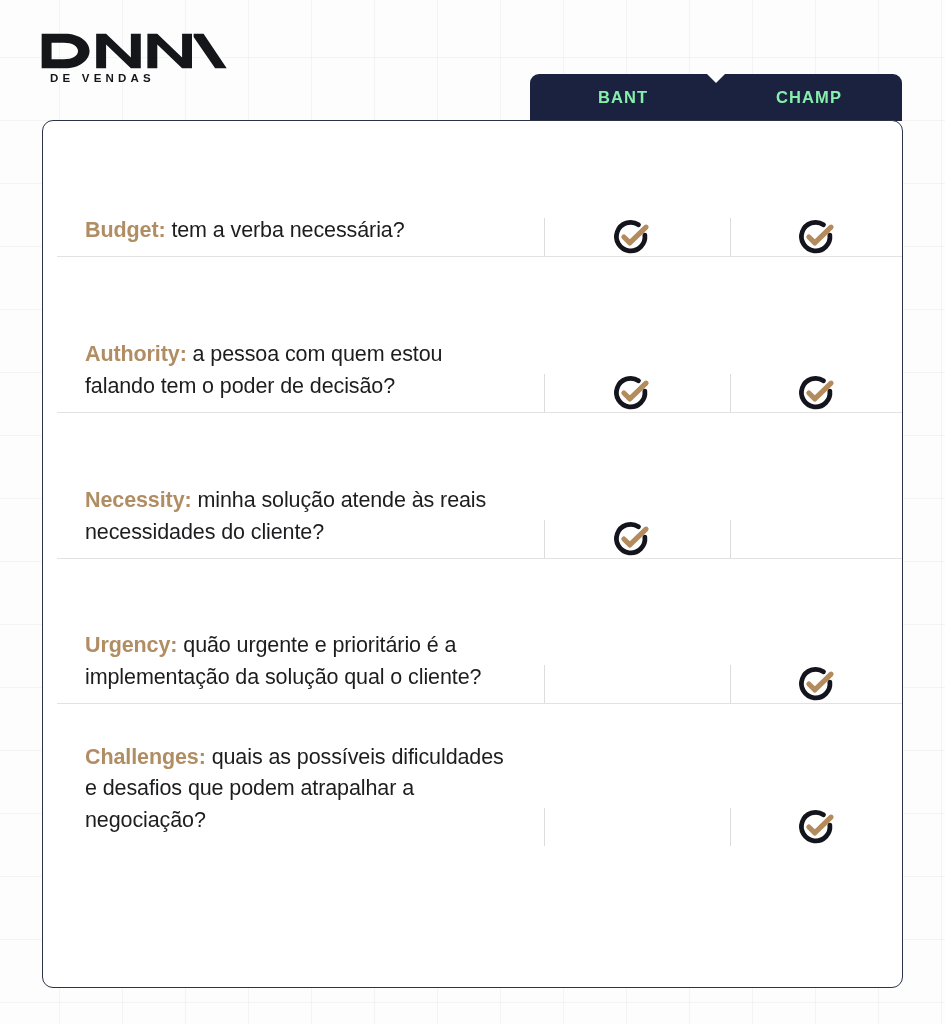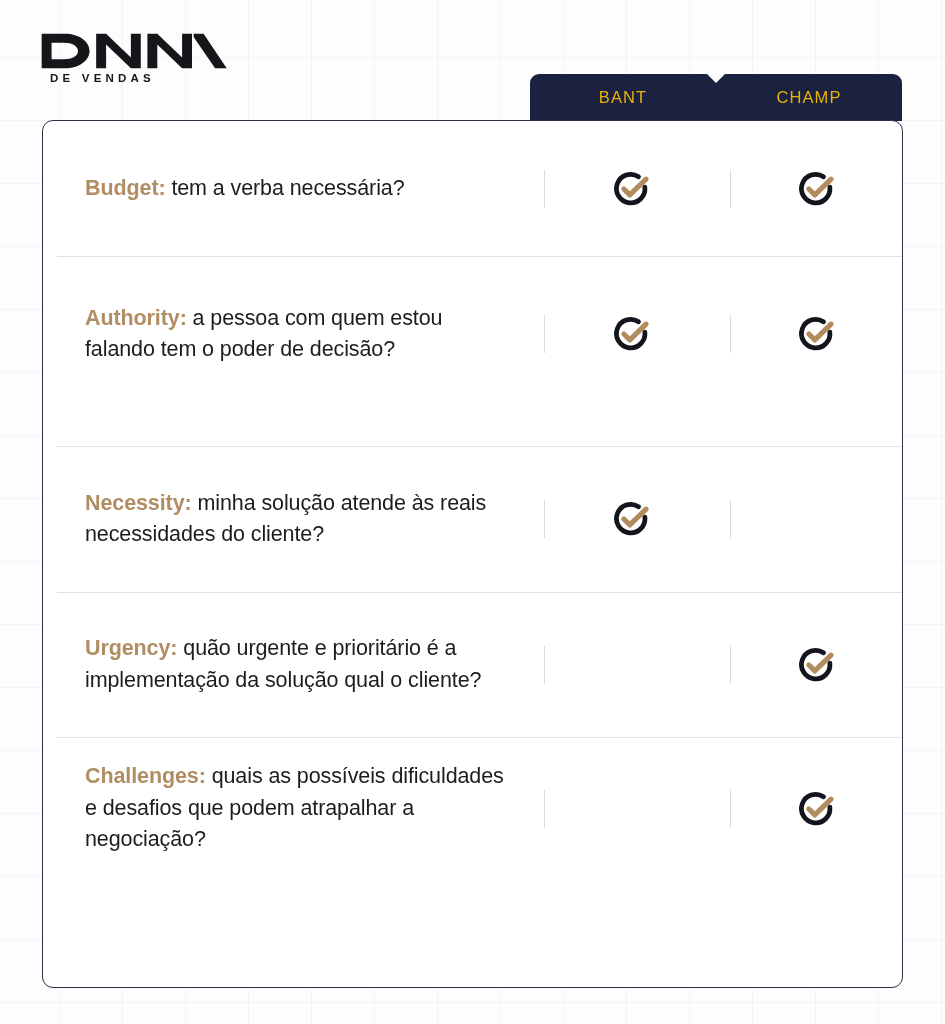--- a/index.html
+++ b/index.html
@@ -67,23 +67,23 @@
   }
   .header-cell {
     flex: 1;
     position: relative;
     display: flex;
     align-items: center;
     justify-content: center;
   }
   .header-label {
     font-size: 16.5px;
-    font-weight: 400;
+    font-weight: 700;
     letter-spacing: 1.1px;
-    color: #eab308;
+    color: #86efac;
     user-select: none;
   }
   .header-notch {
     position: absolute;
     left: 50%;
     transform: translateX(-50%);
     bottom: -18px;
     width: 0;
     height: 0;
     border-left: 19px solid transparent;
@@ -112,21 +112,21 @@
     height: 868px;
     background: #ffffff;
     border: 1.6px solid #2c3346;
     border-radius: 11px;
     overflow: hidden;
   }
 
   .row {
     display: flex;
     position: relative;
-    align-items: center;
+    align-items: flex-end;
     gap: 13px;
   }
   .row + .row::before {
     content: "";
     position: absolute;
     left: 14px;
     right: 0;
     top: 0;
     height: 1.4px;
     background: #e2e2e2;
@@ -177,21 +177,21 @@
     stroke: #b48b5c;
     stroke-width: 6.5;
     stroke-linecap: round;
     stroke-linejoin: round;
   }
   .mark-empty { visibility: hidden; }
 
   
   .row-0 { height: 135px; }
   .row-1 { height: 156px; }
-  .row-2 { height: 146px; margin-top: 34px; }
+  .row-2 { height: 146px; }
   .row-3 { height: 143px; }
   .row-4 { height: 145px; }
   .row-5 { height: 143px; }
 </style>
 </head>
 <body>
 
 <div id="bg-grid"></div>
 
 <div id="page">

